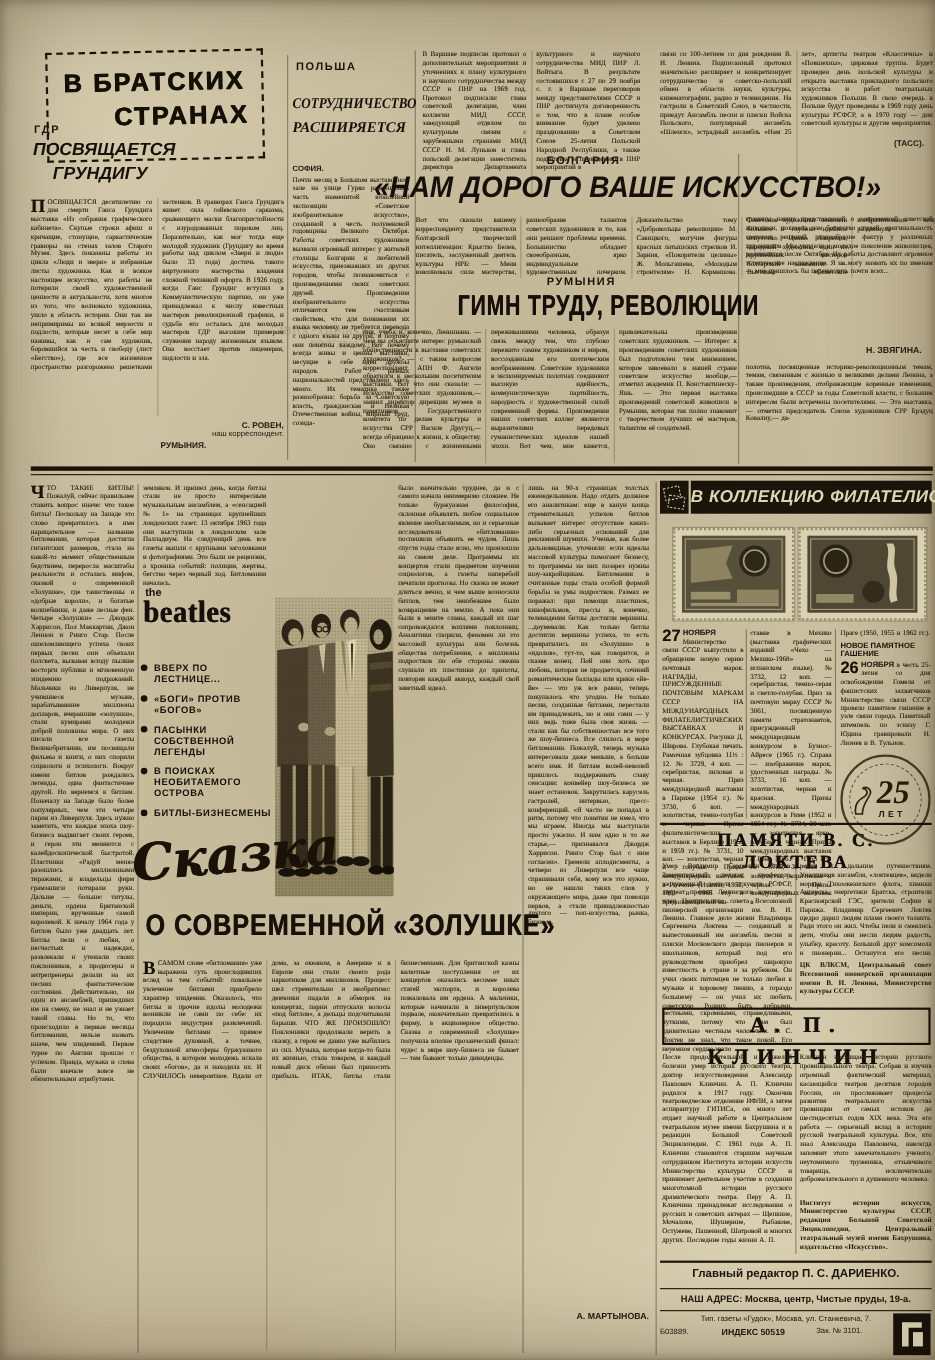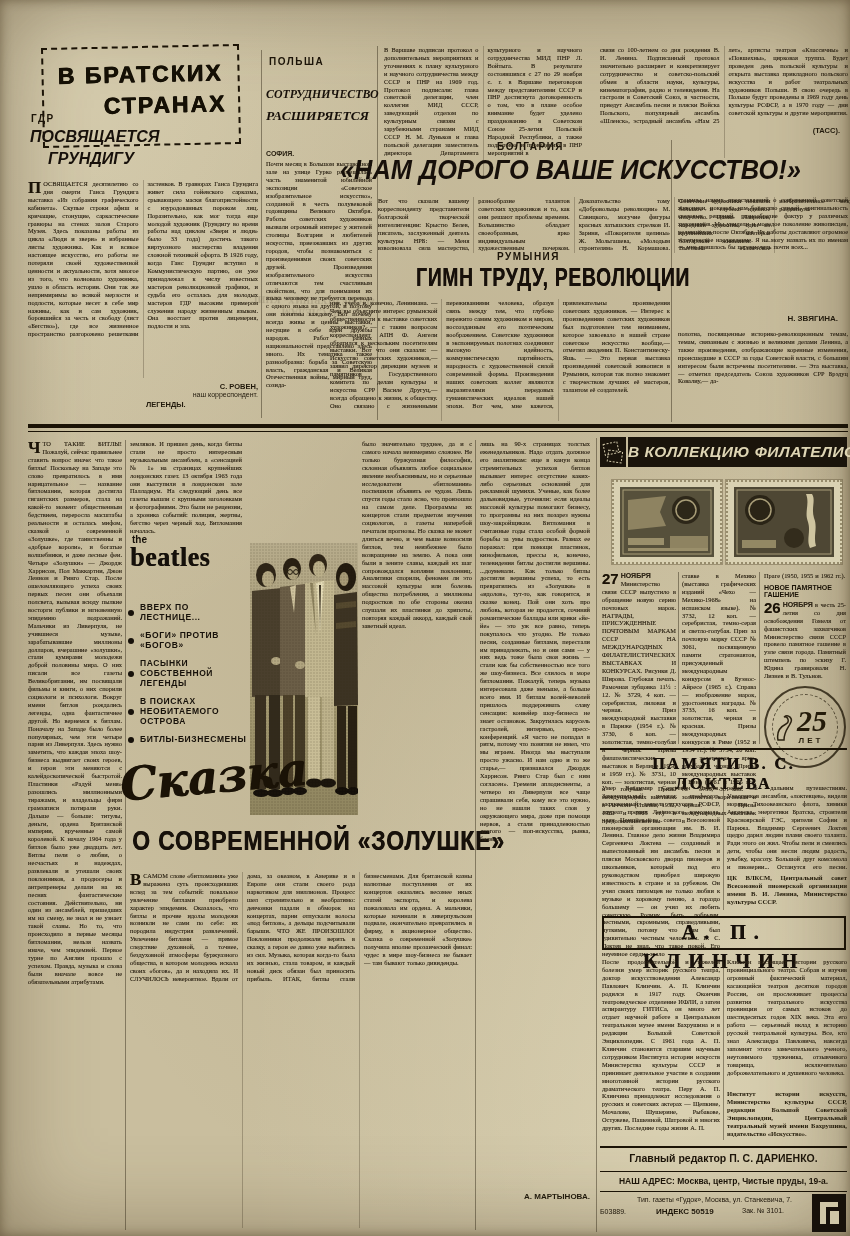--- a/index.html
+++ b/index.html
@@ -27,21 +27,21 @@
     font-family:"Liberation Sans",sans-serif;font-weight:bold;color:#151005;
     text-shadow:.7px 0 #151005, 0 .4px #151005;}
   .mast1{font-size:23px;letter-spacing:2px;padding:13px 0 0 14px;}
   .mast2{font-size:23px;letter-spacing:2px;text-align:right;padding:4px 12px 0 0;}
   .ital-head{font-family:"Liberation Sans",sans-serif;font-weight:bold;font-style:italic;color:#17100a;}
   .serif-ital{font-family:"Liberation Serif",serif;font-weight:bold;font-style:italic;color:#17100a;}
   .byline{font-family:Liberation Sans, sans-serif;font-weight:bold;font-size:7.5px;color:#221a0c;}
   .bignum{font-family:"Liberation Sans",sans-serif;font-weight:bold;font-size:15px;float:left;
     line-height:13px;padding-right:2px;color:#1a1206;}
   .dateword{font-family:"Liberation Sans",sans-serif;font-weight:bold;font-size:7px;}
-  .bullet-row{display:flex;align-items:center;margin-bottom:8px;}
+  .bullet-row{display:flex;align-items:flex-start;margin-bottom:8px;}
   .dot{width:6px;height:6px;border-radius:50%;background:#17110a;flex:0 0 6px;margin:2px 6px 0 0;}
   .bullet-label{font-family:"Liberation Sans",sans-serif;font-weight:bold;font-size:8.5px;
     line-height:10px;letter-spacing:.6px;color:#17110a;}
   .stamp{border:2px dotted #978c6c;background:#d9d1b2;box-shadow:0 0 0 1px rgba(90,78,50,.4);}
   .banner{background:#1a140b;color:#ded5b4;font-family:"Liberation Sans",sans-serif;
     font-weight:bold;font-style:italic;font-size:15.5px;letter-spacing:.5px;
     text-align:center;line-height:30px;white-space:nowrap;}
   .boxhead{border:2px solid #1b1306;text-align:center;
     font-family:"Liberation Serif",serif;font-weight:bold;color:#17100a;}
   .signoff{font-weight:bold;font-size:6.6px;line-height:8px;text-align:justify;color:#201807;}
@@ -65,21 +65,21 @@
     <div class="mast2">СТРАНАХ</div>
   </div>
 
   <div class="abs kicker" style="left:31px;top:113px;text-align:center;">ГДР</div>
   <h2 class="abs ital-head" style="left:30px;top:128px;font-size:16px;">ПОСВЯЩАЕТСЯ</h2>
   <h2 class="abs ital-head" style="left:48px;top:150px;font-size:16px;">ГРУНДИГУ</h2>
   <div class="abs small cols2 dropcap" style="left:28px;top:180px;width:230px;height:198px;">ПОСВЯЩАЕТСЯ десятилетию со дня смерти Ганса Грундига выставка «Из собрания графического кабинета». Скупые строки афиш и кричащие, стонущие, саркастические гравюры на стенах залов Старого Музея. Здесь показаны работы из цикла «Люди и звери» и избранные листы художника. Как и всякое настоящее искусство, его работы не потеряли своей художественной ценности и актуальности, хотя многое из того, что волновало художника, ушло в область истории. Они так же непримиримы ко всякой мерзости и подлости, которые несет в себе мир наживы, как и сам художник, боровшийся за честь и свободу (лист «Бегство»), где все жизненное пространство разгорожено решетками застенков. В гравюрах Ганса Грундига живет сила гойевского сарказма, срывающего маски благопристойности с изуродованных пороком лиц. Поразительно, как мог тогда еще молодой художник (Грундигу во время работы над циклом «Звери и люди» было 33 года) достичь такого виртуозного мастерства владения сложной техникой офорта. В 1926 году, когда Ганс Грундиг вступил в Коммунистическую партию, он уже принадлежал к числу известных мастеров революционной графики, и судьба его осталась для молодых мастеров ГДР высоким примером служения народу жизненным языком. Она восстает против лицемерия, подлости и зла.</div>
   <div class="abs" style="left:146px;top:382px;width:112px;">
     <div class="byline" style="text-align:right;">С. РОВЕН,</div>
     <div class="byline" style="text-align:right;font-weight:normal;font-size:7px;">наш корреспондент.</div>
-    <div class="byline" style="text-align:left;margin-top:2px;">ЛЕГЕНДЫ.</div>
+    <div class="byline" style="text-align:left;margin-top:2px;">РУМЫНИЯ.</div>
   </div>
 
   <div class="abs vrule" style="left:261px;top:50px;height:368px;"></div>
   <div class="abs vrule" style="left:377px;top:46px;height:374px;"></div>
 
   <div class="abs kicker" style="left:269px;top:56px;">ПОЛЬША</div>
   <h2 class="abs serif-ital" style="left:266px;top:86px;font-size:13.5px;transform:scaleX(.88);transform-origin:left;">СОТРУДНИЧЕСТВО</h2>
   <h2 class="abs serif-ital" style="left:266px;top:108px;font-size:13.5px;">РАСШИРЯЕТСЯ</h2>
   <div class="abs small cols2" style="left:384px;top:46px;width:198px;height:132px;">В Варшаве подписан протокол о дополнительных мероприятиях и уточнениях к плану культурного и научного сотрудничества между СССР и ПНР на 1969 год. Протокол подписали: глава советской делегации, член коллегии МИД СССР, заведующий отделом по культурным связям с зарубежными странами МИД СССР Н. М. Луньков и глава польской делегации заместитель директора Департамента культурного и научного сотрудничества МИД ПНР Л. Войтыга. В результате состоявшихся с 27 по 29 ноября с. г. в Варшаве переговоров между представителями СССР и ПНР достигнута договоренность о том, что в плане особое внимание будет уделено празднованию в Советском Союзе 25-летия Польской Народной Республики, а также подготовке и проведению в ПНР мероприятий в</div>
   <div class="abs small cols2" style="left:600px;top:46px;width:248px;height:112px;">связи со 100-летием со дня рождения В. И. Ленина. Подписанный протокол значительно расширяет и конкретизирует сотрудничество и советско-польский обмен в области науки, культуры, кинематографии, радио и телевидения. На гастроли в Советский Союз, в частности, приедут Ансамбль песни и пляски Войска Польского, популярный ансамбль «Шленск», эстрадный ансамбль «Нам 25 лет», артисты театров «Классичны» и «Повшехны», цирковая труппа. Будет проведен день польской культуры и открыта выставка прикладного польского искусства и работ театральных художников Польши. В свою очередь в Польше будут проведены в 1969 году день культуры РСФСР, а в 1970 году — дни советской культуры и другие мероприятия.</div>

